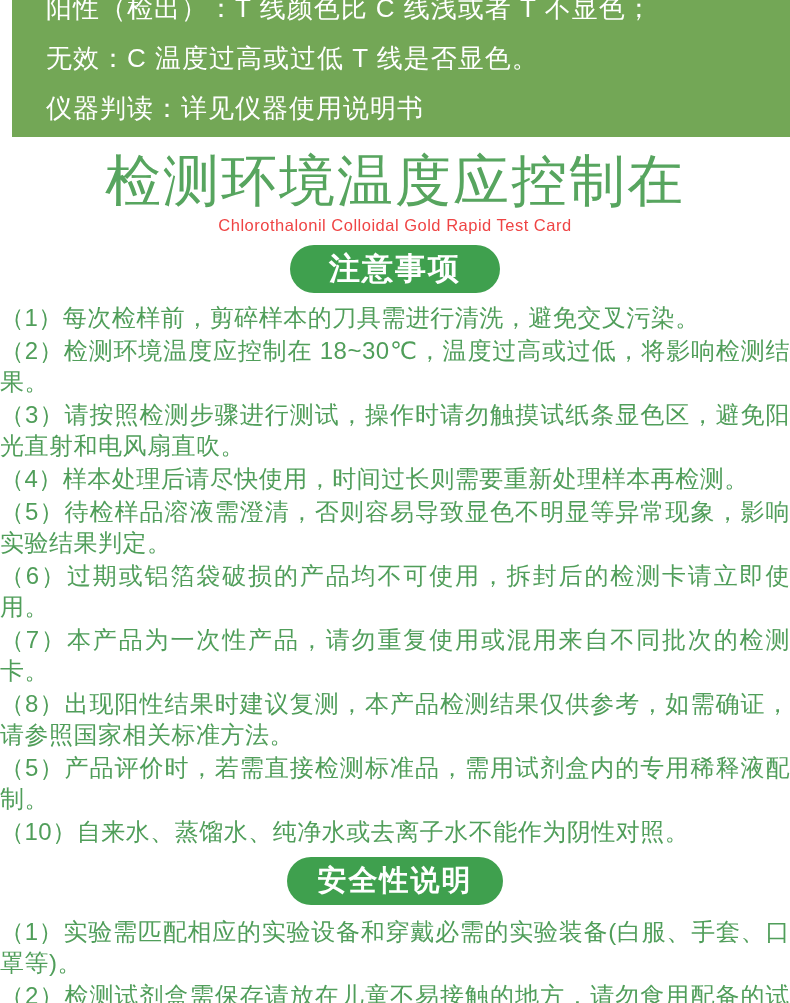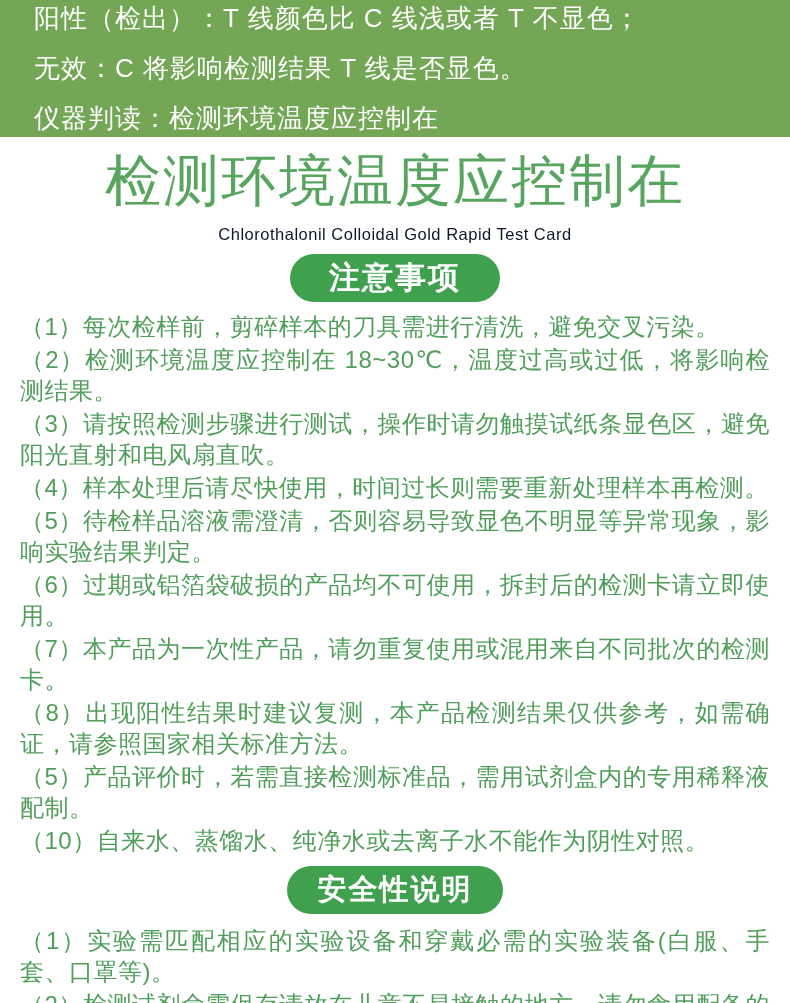--- a/index.html
+++ b/index.html
@@ -6,65 +6,65 @@
   body{
     width:790px;height:1003px;overflow:hidden;background:#ffffff;
     font-family:"Liberation Sans","DejaVu Sans",sans-serif;
     -webkit-font-smoothing:antialiased;
   }
   .page{width:790px;height:1003px;overflow:hidden;position:relative;background:#ffffff;}
 
   
   .band{
     background:#73a756;height:137px;box-sizing:border-box;
-    padding:10px 30px 0 34px;overflow:hidden;
+    padding:0 30px 0 34px;overflow:hidden;margin-left:12px;
   }
   .band p{
     color:#ffffff;font-size:26px;line-height:50px;margin:0;
     white-space:nowrap;letter-spacing:1px;
   }
   .band p.first{margin-top:-17px;}
 
   
   .title-zh{
     color:#57a55f;font-size:56px;line-height:60px;font-weight:500;
     text-align:center;margin:14px 0 0;letter-spacing:2px;white-space:nowrap;
   }
   .title-en{
-    color:#0f172a;font-size:16.5px;line-height:22px;font-weight:400;
-    text-align:center;margin:12px 0 0;letter-spacing:0.5px;
+    color:#ef4444;font-size:16.5px;line-height:22px;font-weight:400;
+    text-align:center;margin:3px 0 0;letter-spacing:0.5px;
   }
 
   
   .badge{
     background:#3fa04e;color:#ffffff;height:48px;border-radius:25px;
     display:flex;align-items:center;justify-content:center;
     font-weight:700;margin:9px auto 0;box-sizing:border-box;
   }
   .badge-notice{width:210px;font-size:31px;letter-spacing:2px;}
   .badge-safety{width:216px;font-size:29px;letter-spacing:2px;margin-top:10px;}
 
   
-  .items{padding:0 20px;}
+  .items{padding:0 0;}
   .items.notice{margin-top:9px;}
   .items.safety{margin-top:11px;}
   .item{
     color:#509e5a;font-size:24px;line-height:31px;margin:0 0 2px;
     text-align:justify;letter-spacing:0.5px;
   }
 </style>
 </head>
 <body>
 
 <div class="page">
 
   <header class="band">
     <p class="first">阳性（检出）：T 线颜色比 C 线浅或者 T 不显色；</p>
-    <p>无效：C 将影响检测结果 T 线是否显色。</p>
-    <p>仪器判读：检测环境温度应控制在</p>
+    <p>无效：C 温度过高或过低 T 线是否显色。</p>
+    <p>仪器判读：详见仪器使用说明书</p>
   </header>
 
   <main>
     <h1 class="title-zh">检测环境温度应控制在</h1>
     <p class="title-en">Chlorothalonil Colloidal Gold Rapid Test Card</p>
 
     <div class="badge badge-notice">注意事项</div>
 
     <div class="items notice">
       <p class="item">（1）每次检样前，剪碎样本的刀具需进行清洗，避免交叉污染。</p>

